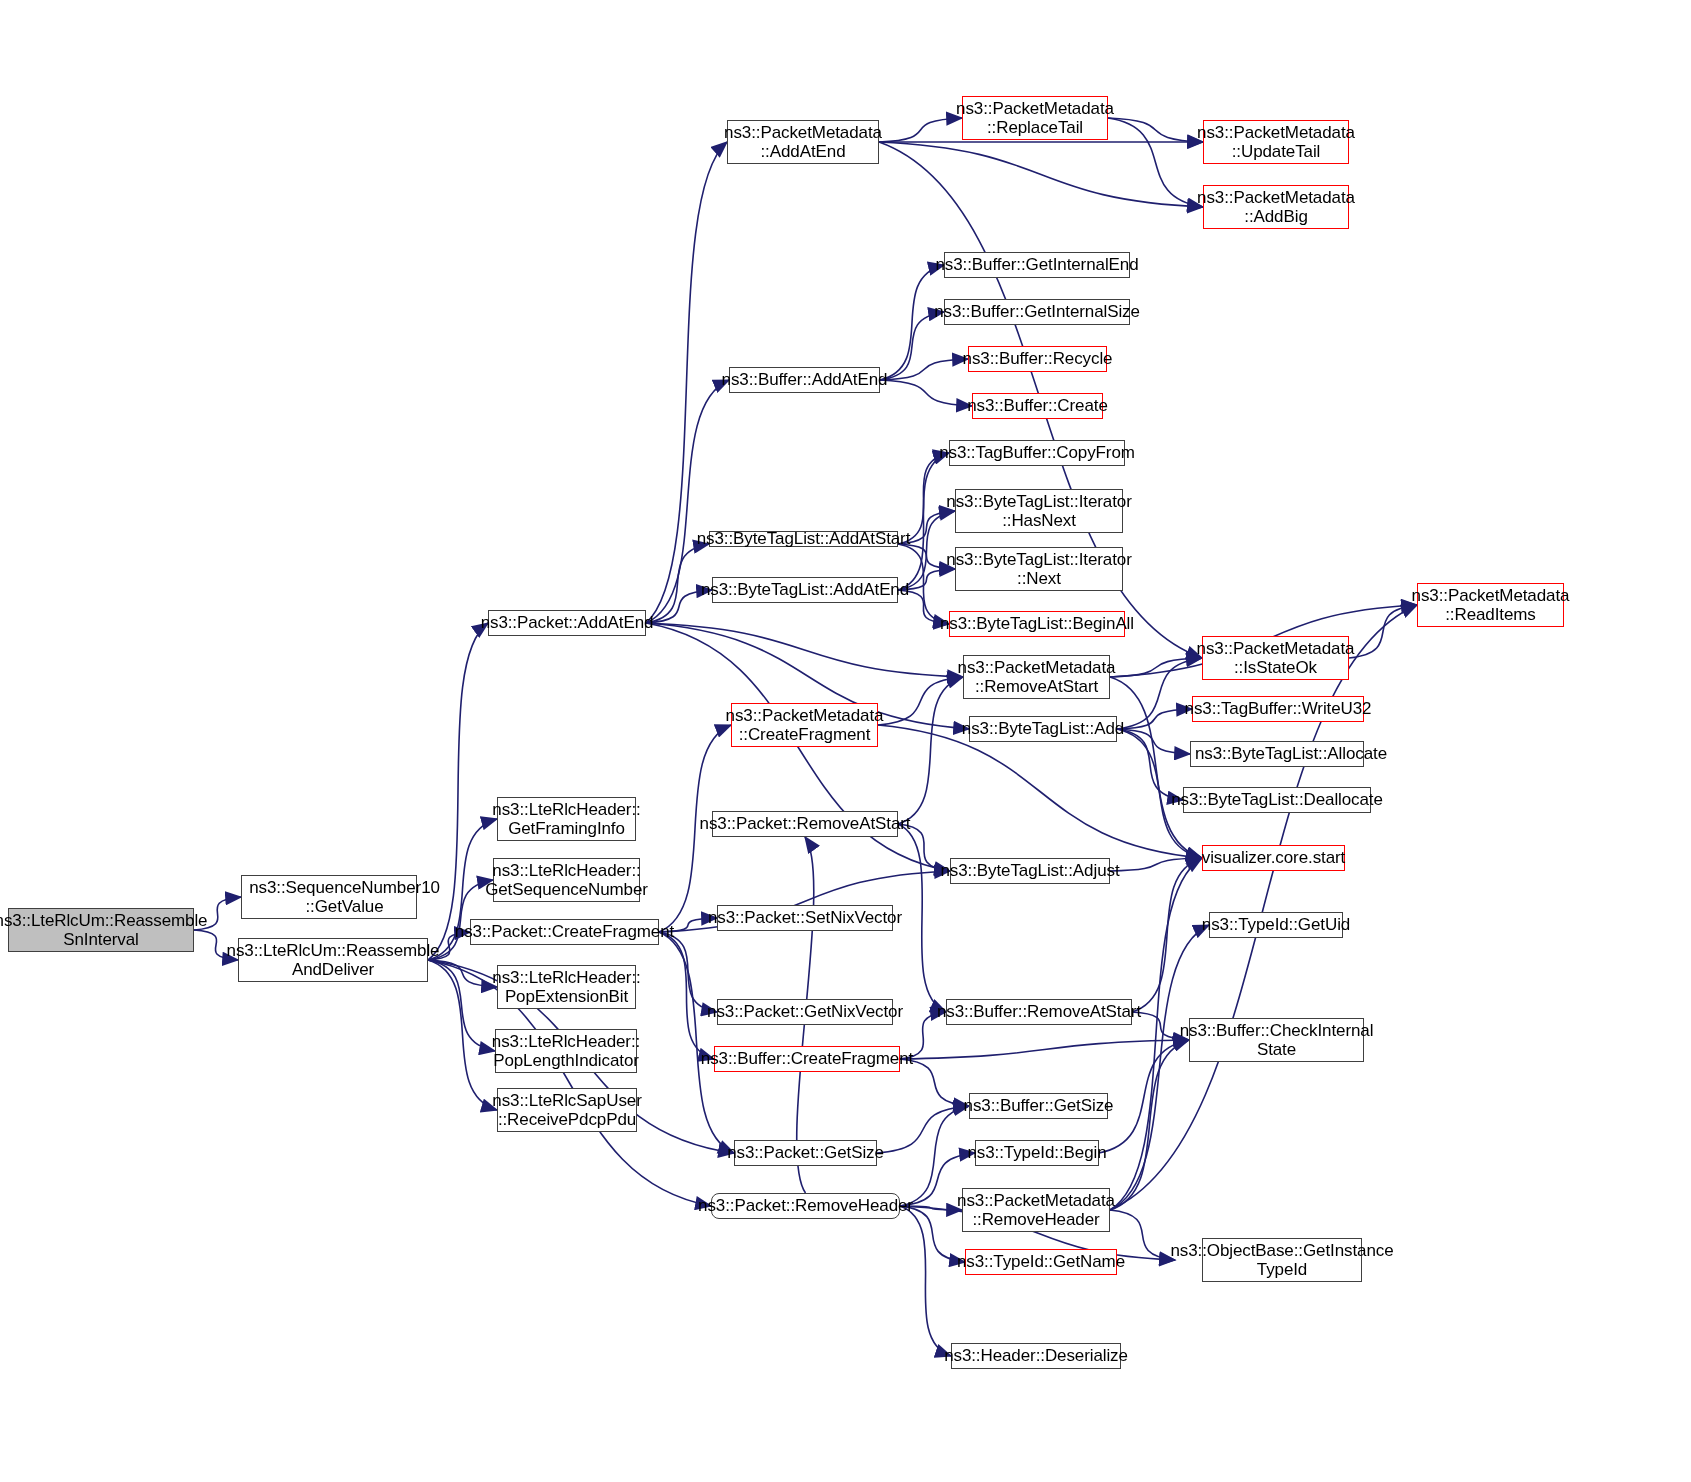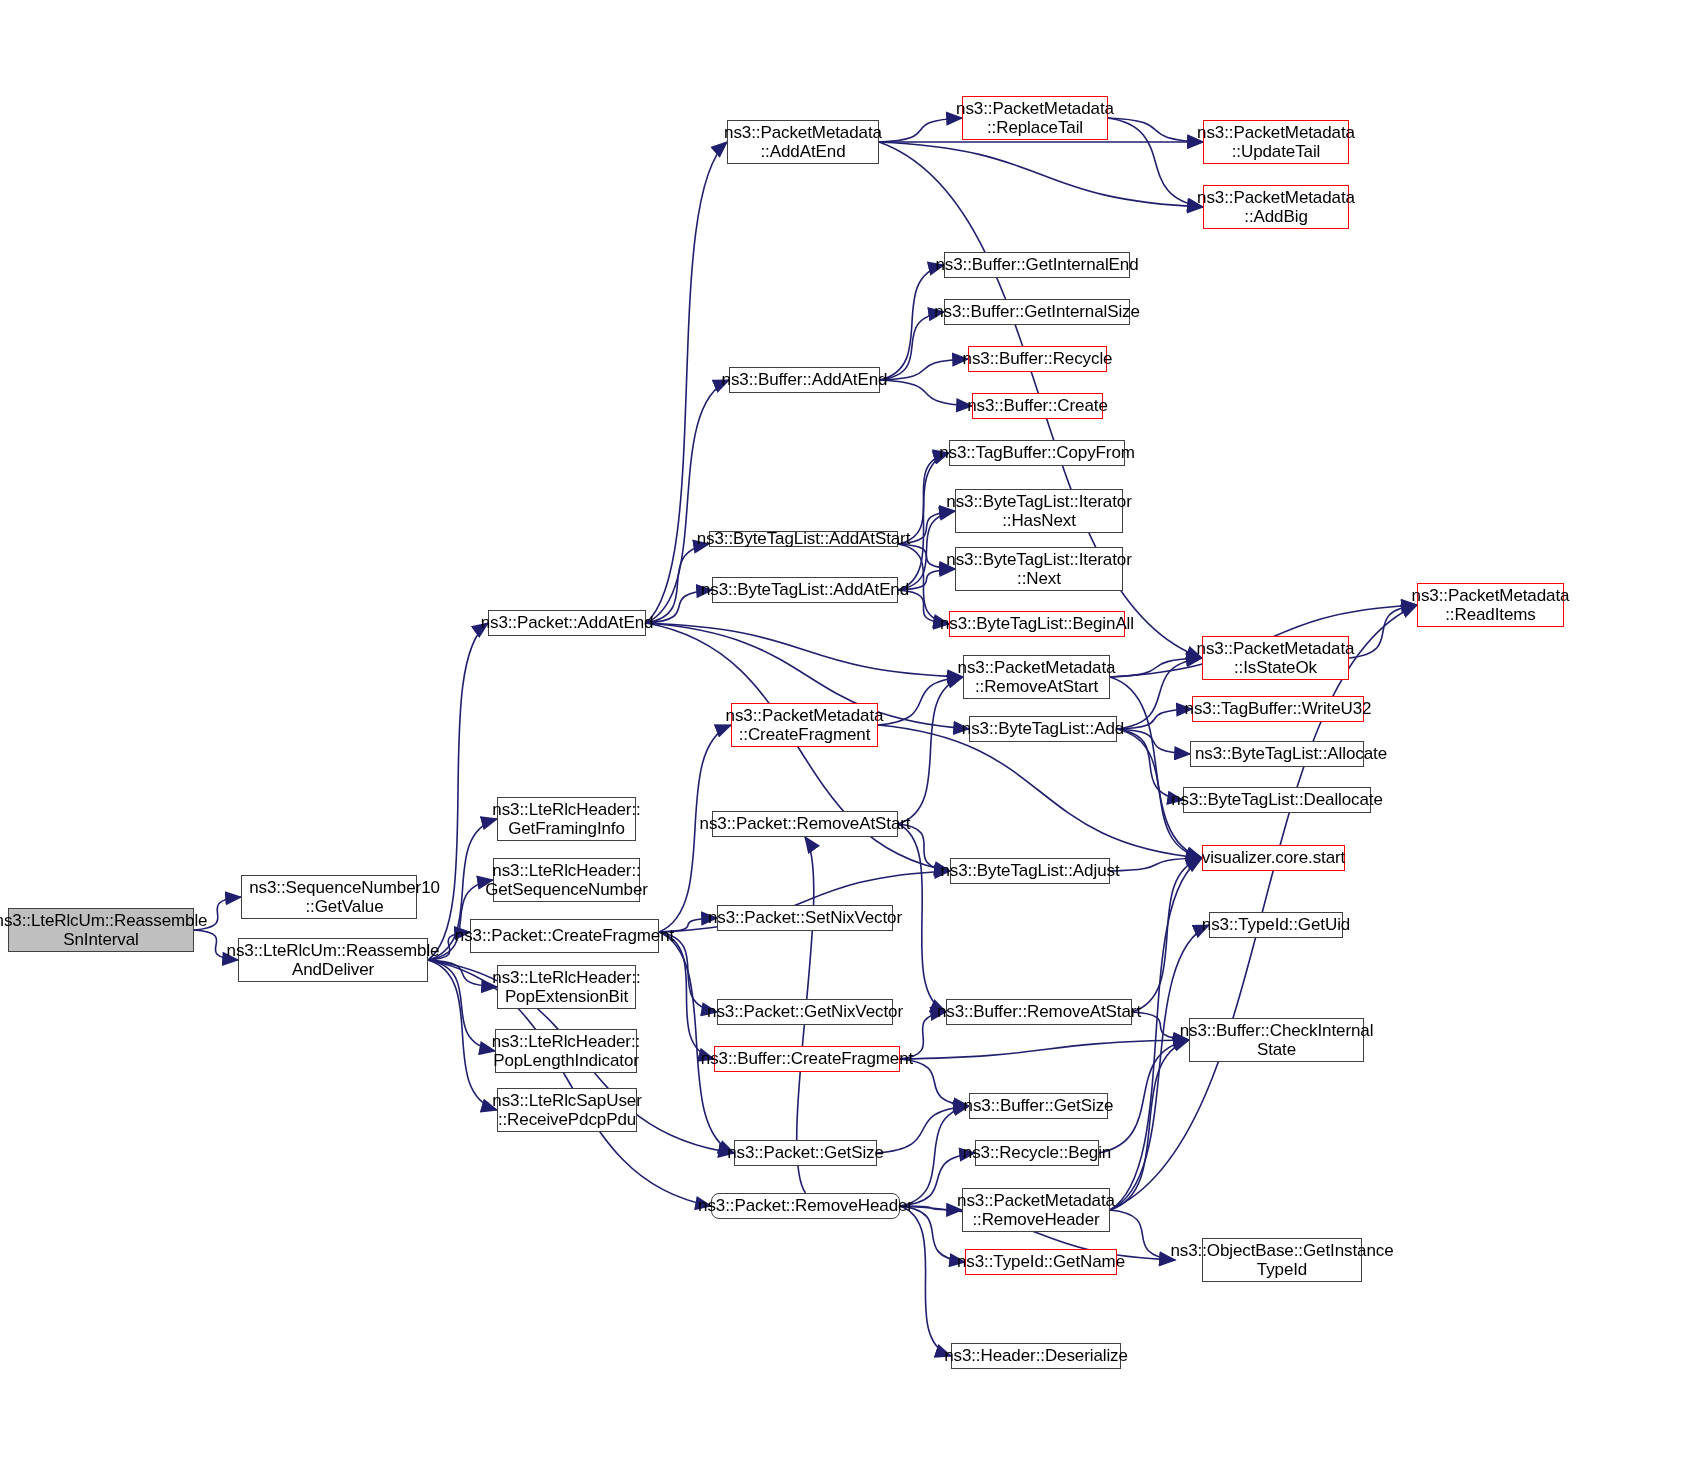--- a/index.html
+++ b/index.html
@@ -142,21 +142,21 @@
       <div class="node root" style="left: 8px; top: 908px; width: 186px; height: 44px;">ns3::LteRlcUm::Reassemble
 SnInterval</div>
       <div class="node" style="left: 241px; top: 875px; width: 176px; height: 44px; padding-left: 35px;">ns3::SequenceNumber10
 ::GetValue</div>
       <div class="node" style="left: 238px; top: 938px; width: 190px; height: 44px;">ns3::LteRlcUm::Reassemble
 AndDeliver</div>
       <div class="node" style="left: 497px; top: 797px; width: 139px; height: 44px;">ns3::LteRlcHeader::
 GetFramingInfo</div>
       <div class="node" style="left: 493px; top: 858px; width: 147px; height: 44px;">ns3::LteRlcHeader::
 GetSequenceNumber</div>
-      <div class="node" style="left: 470px; top: 919px; width: 189px; height: 34px; text-align: right;">ns3::Packet::CreateFragment</div>
+      <div class="node" style="left: 470px; top: 919px; width: 189px; height: 26px; text-align: right;">ns3::Packet::CreateFragment</div>
       <div class="node" style="left: 497px; top: 965px; width: 139px; height: 44px;">ns3::LteRlcHeader::
 PopExtensionBit</div>
       <div class="node" style="left: 495px; top: 1029px; width: 142px; height: 44px;">ns3::LteRlcHeader::
 PopLengthIndicator</div>
       <div class="node" style="left: 497px; top: 1088px; width: 140px; height: 44px;">ns3::LteRlcSapUser
 ::ReceivePdcpPdu</div>
       <div class="node" style="left: 488px; top: 610px; width: 158px; height: 26px;">ns3::Packet::AddAtEnd</div>
       <div class="node" style="left: 727px; top: 120px; width: 152px; height: 44px;">ns3::PacketMetadata
 ::AddAtEnd</div>
       <div class="node red" style="left: 962px; top: 96px; width: 146px; height: 44px;">ns3::PacketMetadata
@@ -195,21 +195,21 @@
       <div class="node red" style="left: 1202px; top: 845px; width: 143px; height: 26px;">visualizer.core.start</div>
       <div class="node" style="left: 1209px; top: 912px; width: 134px; height: 26px;">ns3::TypeId::GetUid</div>
       <div class="node" style="left: 717px; top: 905px; width: 176px; height: 26px;">ns3::Packet::SetNixVector</div>
       <div class="node" style="left: 717px; top: 999px; width: 176px; height: 26px;">ns3::Packet::GetNixVector</div>
       <div class="node red" style="left: 714px; top: 1046px; width: 186px; height: 26px;">ns3::Buffer::CreateFragment</div>
       <div class="node" style="left: 946px; top: 999px; width: 186px; height: 26px;">ns3::Buffer::RemoveAtStart</div>
       <div class="node" style="left: 1189px; top: 1018px; width: 175px; height: 44px;">ns3::Buffer::CheckInternal
 State</div>
       <div class="node" style="left: 969px; top: 1093px; width: 139px; height: 26px;">ns3::Buffer::GetSize</div>
       <div class="node" style="left: 734px; top: 1140px; width: 143px; height: 26px;">ns3::Packet::GetSize</div>
-      <div class="node" style="left: 975px; top: 1140px; width: 124px; height: 26px;">ns3::Recycle::Begin</div>
+      <div class="node" style="left: 975px; top: 1140px; width: 124px; height: 26px;">ns3::TypeId::Begin</div>
       <div class="node" style="left: 711px; top: 1193px; width: 189px; height: 26px; border-radius: 8px;">ns3::Packet::RemoveHeader</div>
       <div class="node" style="left: 962px; top: 1188px; width: 148px; height: 44px;">ns3::PacketMetadata
 ::RemoveHeader</div>
       <div class="node red" style="left: 965px; top: 1249px; width: 152px; height: 26px;">ns3::TypeId::GetName</div>
       <div class="node" style="left: 1188px; top: 1238px; width: 160px; height: 44px; margin-left: 14px;">ns3::ObjectBase::GetInstance
 TypeId</div>
       <div class="node" style="left: 951px; top: 1343px; width: 170px; height: 26px;">ns3::Header::Deserialize</div>
     </div>
 </div>
 

